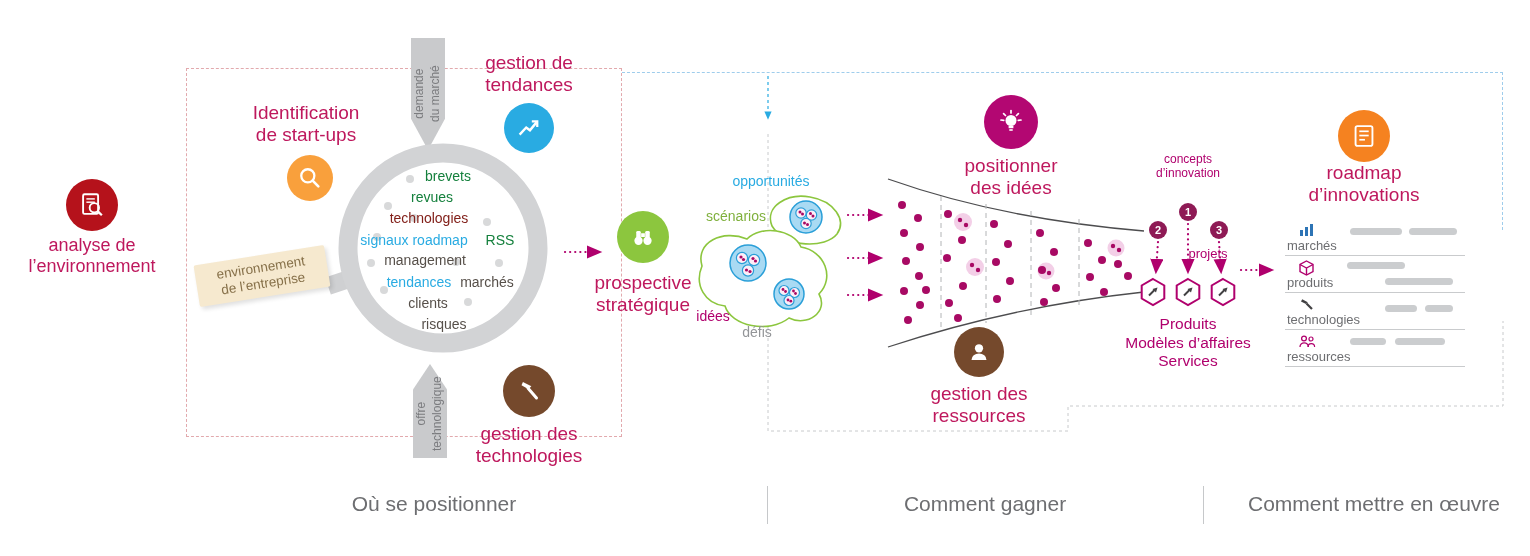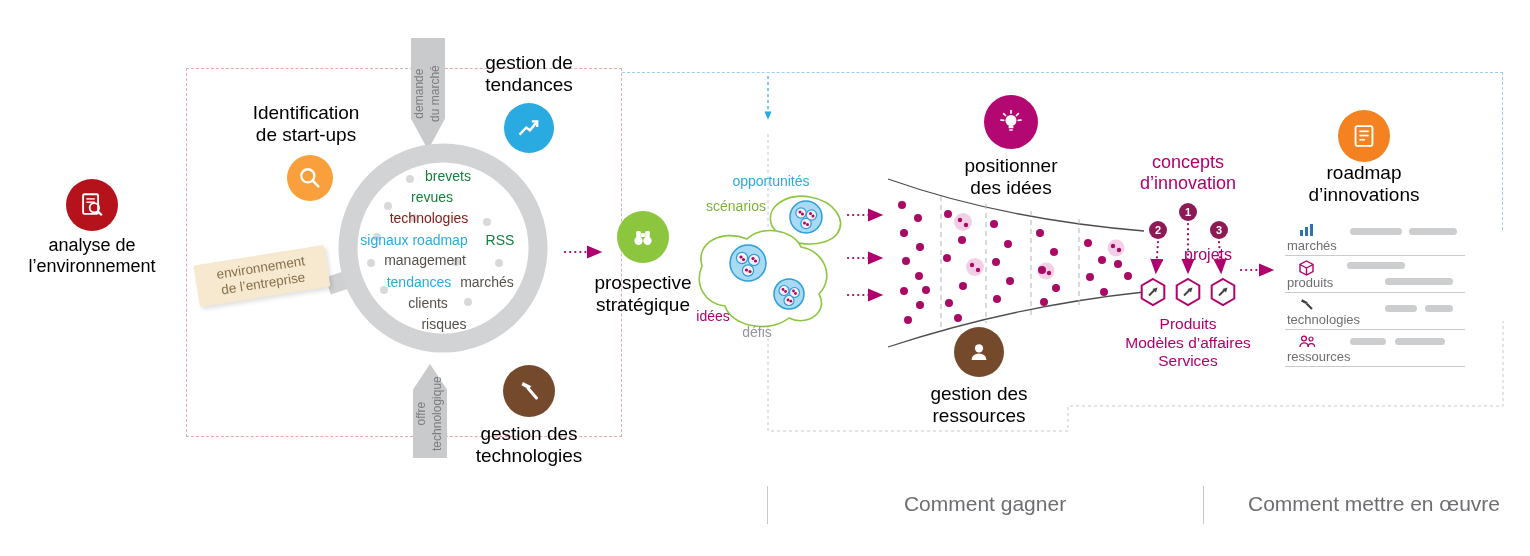--- a/index.html
+++ b/index.html
@@ -17,21 +17,21 @@
   .arrow-up   { position:absolute; background:#c9cacc;
                 clip-path:polygon(50% 0,100% 27%,100% 100%,0 100%,0 27%); }
   .rot { position:absolute; width:110px; text-align:center; transform:rotate(-90deg);
          color:#7b7c7f; font-size:12px; line-height:1.3; white-space:nowrap; }
 
   
   .cicon { position:absolute; border-radius:50%; display:flex; align-items:center; justify-content:center; }
 
   
   .lbl { position:absolute; transform:translateX(-50%); text-align:center; line-height:1.18;
-         color:#000000; font-size:19px; white-space:nowrap; }
+         color:#be185d; font-size:19px; white-space:nowrap; }
   .mw  { position:absolute; transform:translateX(-50%); font-size:14px; white-space:nowrap; }
   .c-red{color:#15803d} .c-maroon{color:#82201a} .c-blue{color:#29abe2}
   .c-dark{color:#57504a} .c-green{color:#7fb03c} .c-mag{color:#b0006d} .c-gray{color:#939598}
 
   .ribbon { position:absolute; left:196px; top:255px; width:132px; padding:5px 4px;
             background:#f6e9cf; color:#867049; font-size:13.5px; line-height:1.2;
             text-align:center; transform:rotate(-9deg); box-shadow:2px 3px 4px rgba(0,0,0,.12);
             border-radius:2px; }
 
   .badge { position:absolute; width:18px; height:18px; border-radius:50%; background:#8e1a55;
@@ -354,32 +354,32 @@
   <div class="lbl" style="left:979px;top:383px">
     <div>gestion des</div>
     <div>ressources</div>
   </div>
   <div class="lbl" style="left:1364px;top:162px">
     <div>roadmap</div>
     <div>d’innovations</div>
   </div>
 
   <span class="mw c-blue" style="left:771px;top:173px">opportunités</span>
-  <span class="mw c-green" style="left:736px;top:198px">scénarios</span>
+  <span class="mw c-green" style="left:736px;top:208px">scénarios</span>
   <span class="mw c-mag" style="left:713px;top:308px">idées</span>
   <span class="mw c-gray" style="left:757px;top:324px">défis</span>
 
-  <div class="lbl c-mag" style="left:1188px;top:152px;font-size:18px;color:#b0006d">
+  <div class="lbl c-mag" style="left:1188px;top:152px;font-size:12px;color:#b0006d">
     <div>concepts</div>
     <div>d’innovation</div>
   </div>
   <div class="badge" style="left:1188px;top:212px">1</div>
   <div class="badge" style="left:1158px;top:230px">2</div>
   <div class="badge" style="left:1219px;top:230px">3</div>
-  <span class="mw c-mag" style="left:1208px;top:246px;font-size:16px">projets</span>
+  <span class="mw c-mag" style="left:1208px;top:246px;font-size:13px">projets</span>
   <div class="lbl" style="left:1188px;top:315px;font-size:15.5px;color:#b0006d;line-height:1.2">
     <div>Produits</div>
     <div>Modèles d’affaires</div>
     <div>Services</div>
   </div>
 
   <div class="rm" style="left:1285px;top:219px;width:180px">
     <div class="rm-row">
       <span class="rm-ic">
         <svg width="16" height="14" viewBox="0 0 16 14">
@@ -422,18 +422,19 @@
             <circle cx="12" cy="4" r="2" fill="none" stroke="#b0006d" stroke-width="1.2"></circle>
             <path d="M9 12 a3.3 3.3 0 0 1 6.6 0" fill="none" stroke="#b0006d" stroke-width="1.2"></path>
           </svg>
       </span>
       <span class="rm-lbl">ressources</span>
       <span class="rm-bar" style="left:65px;top:8px;width:36px"></span>
       <span class="rm-bar" style="left:110px;top:8px;width:50px"></span>
     </div>
   </div>
 
+  <span class="section-lbl" style="left:434px;top:492px">Où se positionner</span>
   <span class="section-lbl" style="left:985px;top:492px">Comment gagner</span>
   <span class="section-lbl" style="left:1374px;top:492px">Comment mettre en œuvre</span>
   <div class="vdiv" style="left:767px;top:486px"></div>
   <div class="vdiv" style="left:1203px;top:486px"></div>
 
 </div>
 
 </body></html>

